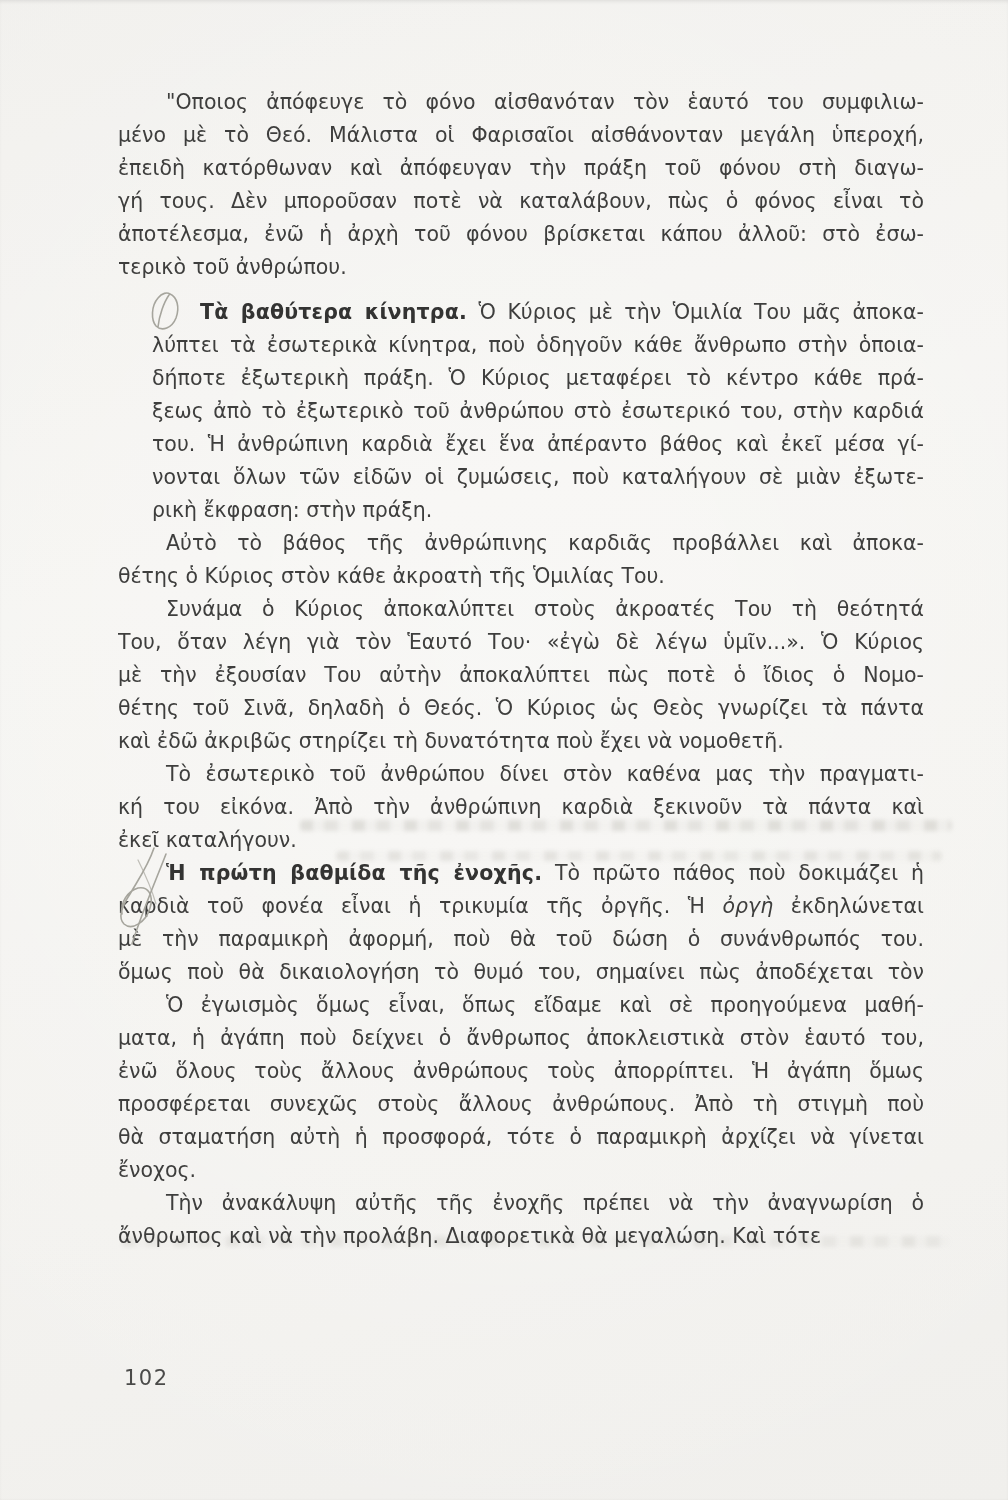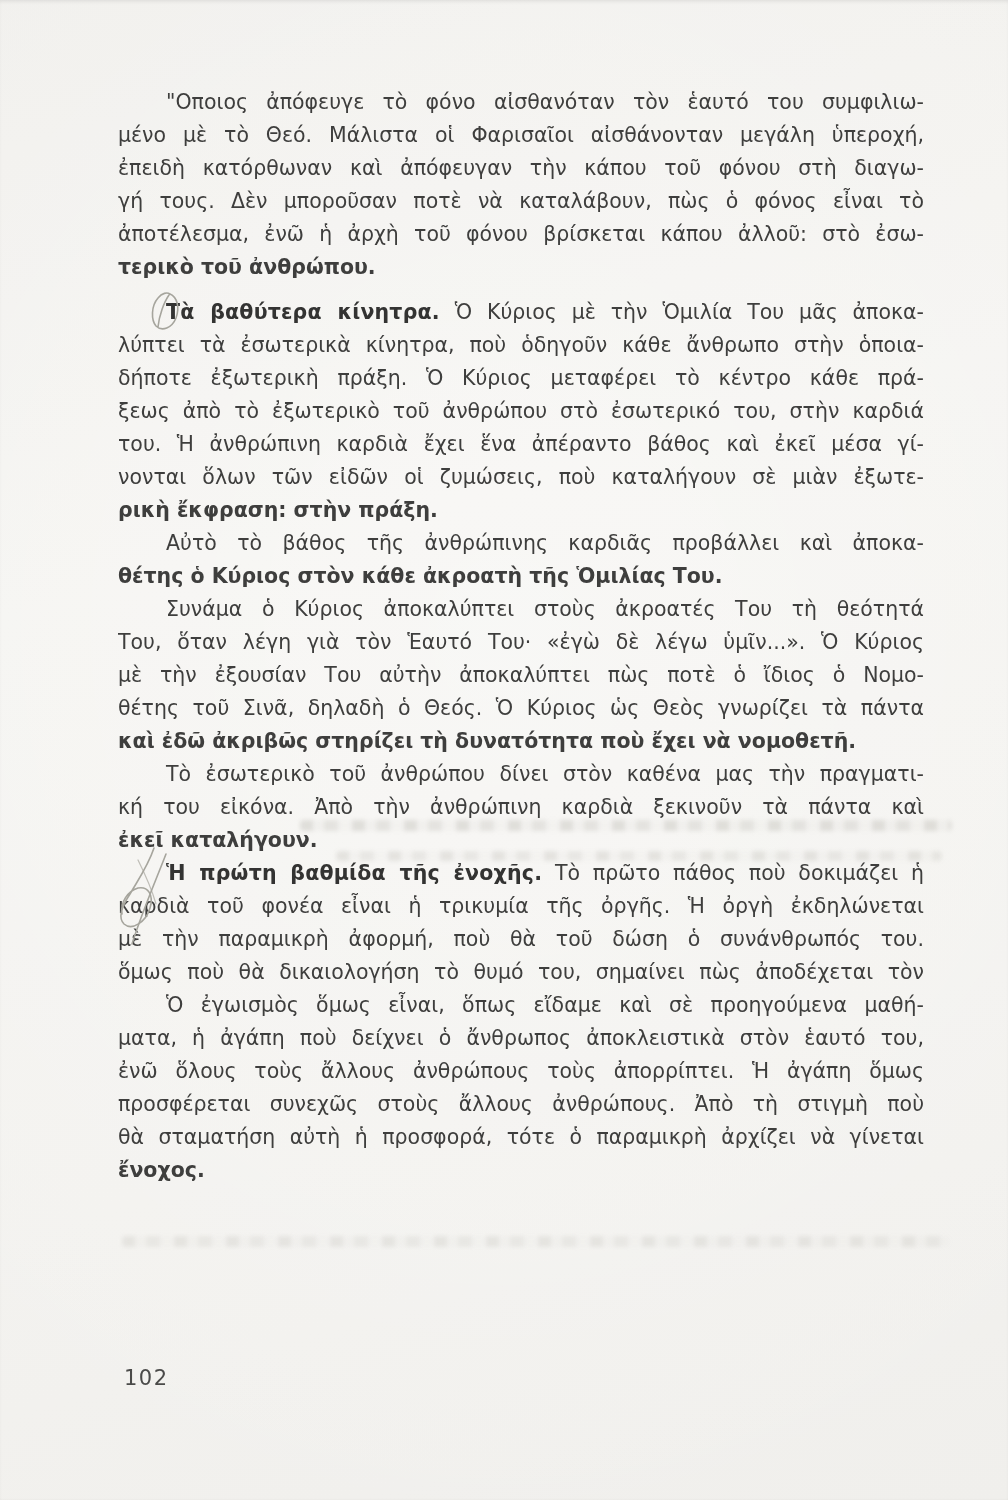--- a/index.html
+++ b/index.html
@@ -9,33 +9,34 @@
       radial-gradient(ellipse 120% 90% at 50% 42%, rgba(255,255,255,0.35), rgba(0,0,0,0) 70%),
       linear-gradient(165deg, #f1f0ed 0%, #f5f4f1 35%, #f3f2ef 70%, #f0efec 100%);
     font-family:"DejaVu Sans","Liberation Sans",sans-serif;
     box-shadow: inset 0 3px 4px -2px rgba(0,0,0,0.10), inset 0 -2px 3px -2px rgba(0,0,0,0.05);
   }
   .text-block {
     position:absolute; left:118px; top:86px; width:806px;
     color:#3e3e3d; font-size:20.5px;
   }
   .para { margin:0; }
-  .para.gap-small { margin-top:12px; }
+  .para.gap-small { margin-top:12px;margin-left:34px; }
   .para.gap-large { }
   .line {
     line-height:33px; height:33px; overflow:hidden;
     text-align:justify; text-align-last:justify;
   }
-  .line.last { text-align-last:left;font-weight:bold; }
+  .line.last { text-align-last:left; }
   .line.indent { text-indent:48px; }
   .bold { font-weight:bold; color:#333332; letter-spacing:0.2px; }
   .pencil-underline {
     border-bottom:2px solid #8e8d85;
     box-shadow:0 3.5px 0 -1.5px rgba(142,141,133,0.45);
     padding-bottom:11px;
+    font-style:italic;
   }
   .pagenum {
     position:absolute; left:124px; top:1366px;
     font-size:21px; color:#4a4a49; letter-spacing:1.5px;
   }
   .pencil-mark { position:absolute; pointer-events:none; }
   .pencil-mark path, .pencil-mark ellipse { stroke:#a6a59d; fill:none; stroke-linecap:round; }
   .bleed {
     position:absolute; pointer-events:none;
     background:repeating-linear-gradient(90deg,
@@ -50,21 +51,21 @@
 <div class="page">
 
   <div class="bleed" style="left:300px; top:820px; width:652px; height:11px;"></div>
   <div class="bleed" style="left:336px; top:851px; width:606px; height:10px; opacity:0.8;"></div>
   <div class="bleed" style="left:122px; top:1236px; width:828px; height:11px; opacity:0.65;"></div>
 
   <div class="text-block">
       <div class="para">
         <div class="line indent"><span>"Οποιος ἀπόφευγε τὸ φόνο αἰσθανόταν τὸν ἑαυτό του συμφιλιω-</span></div>
         <div class="line"><span>μένο μὲ τὸ Θεό. Μάλιστα οἱ Φαρισαῖοι αἰσθάνονταν μεγάλη ὑπεροχή,</span></div>
-        <div class="line"><span>ἐπειδὴ κατόρθωναν καὶ ἀπόφευγαν τὴν κάπου τοῦ φόνου στὴ διαγω-</span></div>
+        <div class="line"><span>ἐπειδὴ κατόρθωναν καὶ ἀπόφευγαν τὴν πράξη τοῦ φόνου στὴ διαγω-</span></div>
         <div class="line"><span>γή τους. Δὲν μποροῦσαν ποτὲ νὰ καταλάβουν, πὼς ὁ φόνος εἶναι τὸ</span></div>
         <div class="line"><span>ἀποτέλεσμα, ἐνῶ ἡ ἀρχὴ τοῦ φόνου βρίσκεται κάπου ἀλλοῦ: στὸ ἐσω-</span></div>
         <div class="line last"><span>τερικὸ τοῦ ἀνθρώπου.</span></div>
       </div>
       <div class="para gap-small">
         <div class="line indent"><span class="bold">Τὰ βαθύτερα κίνητρα.</span><span> Ὁ Κύριος μὲ τὴν Ὁμιλία Του μᾶς ἀποκα-</span></div>
         <div class="line"><span>λύπτει τὰ ἐσωτερικὰ κίνητρα, ποὺ ὁδηγοῦν κάθε ἄνθρωπο στὴν ὁποια-</span></div>
         <div class="line"><span>δήποτε ἐξωτερικὴ πράξη. Ὁ Κύριος μεταφέρει τὸ κέντρο κάθε πρά-</span></div>
         <div class="line"><span>ξεως ἀπὸ τὸ ἐξωτερικὸ τοῦ ἀνθρώπου στὸ ἐσωτερικό του, στὴν καρδιά</span></div>
         <div class="line"><span>του. Ἡ ἀνθρώπινη καρδιὰ ἔχει ἕνα ἀπέραντο βάθος καὶ ἐκεῖ μέσα γί-</span></div>
@@ -94,20 +95,24 @@
         <div class="line"><span>ὅμως ποὺ θὰ δικαιολογήση τὸ θυμό του, σημαίνει πὼς ἀποδέχεται τὸν</span></div>
       </div>
       <div class="para">
         <div class="line indent"><span>Ὁ ἐγωισμὸς ὅμως εἶναι, ὅπως εἴδαμε καὶ σὲ προηγούμενα μαθή-</span></div>
         <div class="line"><span>ματα, ἡ ἀγάπη ποὺ δείχνει ὁ ἄνθρωπος ἀποκλειστικὰ στὸν ἑαυτό του,</span></div>
         <div class="line"><span>ἐνῶ ὅλους τοὺς ἄλλους ἀνθρώπους τοὺς ἀπορρίπτει. Ἡ ἀγάπη ὅμως</span></div>
         <div class="line"><span>προσφέρεται συνεχῶς στοὺς ἄλλους ἀνθρώπους. Ἀπὸ τὴ στιγμὴ ποὺ</span></div>
         <div class="line"><span>θὰ σταματήση αὐτὴ ἡ προσφορά, τότε ὁ παραμικρὴ ἀρχίζει νὰ γίνεται</span></div>
         <div class="line last"><span>ἔνοχος.</span></div>
       </div>
+      <div class="para">
+        <div class="line indent"><span>Τὴν ἀνακάλυψη αὐτῆς τῆς ἐνοχῆς πρέπει νὰ τὴν ἀναγνωρίση ὁ</span></div>
+        <div class="line last"><span>ἄνθρωπος καὶ νὰ τὴν προλάβη. Διαφορετικὰ θὰ μεγαλώση. Καὶ τότε</span></div>
+      </div>
     </div>
 
   <svg class="pencil-mark" style="left:146px; top:290px;" width="42" height="46" viewBox="0 0 42 46">
     <path d="M 24 4 C 31 7, 34 17, 30 28 C 26 38, 16 42, 10 36 C 5 30, 5 16, 12 8 C 16 3, 21 2, 24 4
              M 23 5 C 18 12, 13 26, 12 37" stroke-width="1.6"></path>
   </svg>
 
   <svg class="pencil-mark" style="left:108px; top:846px;" width="86" height="104" viewBox="0 0 86 104">
     <path d="M 46 2 C 40 20, 30 34, 22 48 C 14 60, 10 72, 16 78 C 24 85, 38 76, 42 62 C 46 49, 40 40, 30 42 C 20 45, 12 56, 14 68" stroke-width="1.6"></path>
     <path d="M 58 8 C 48 34, 34 66, 24 98" stroke-width="1.6"></path>

